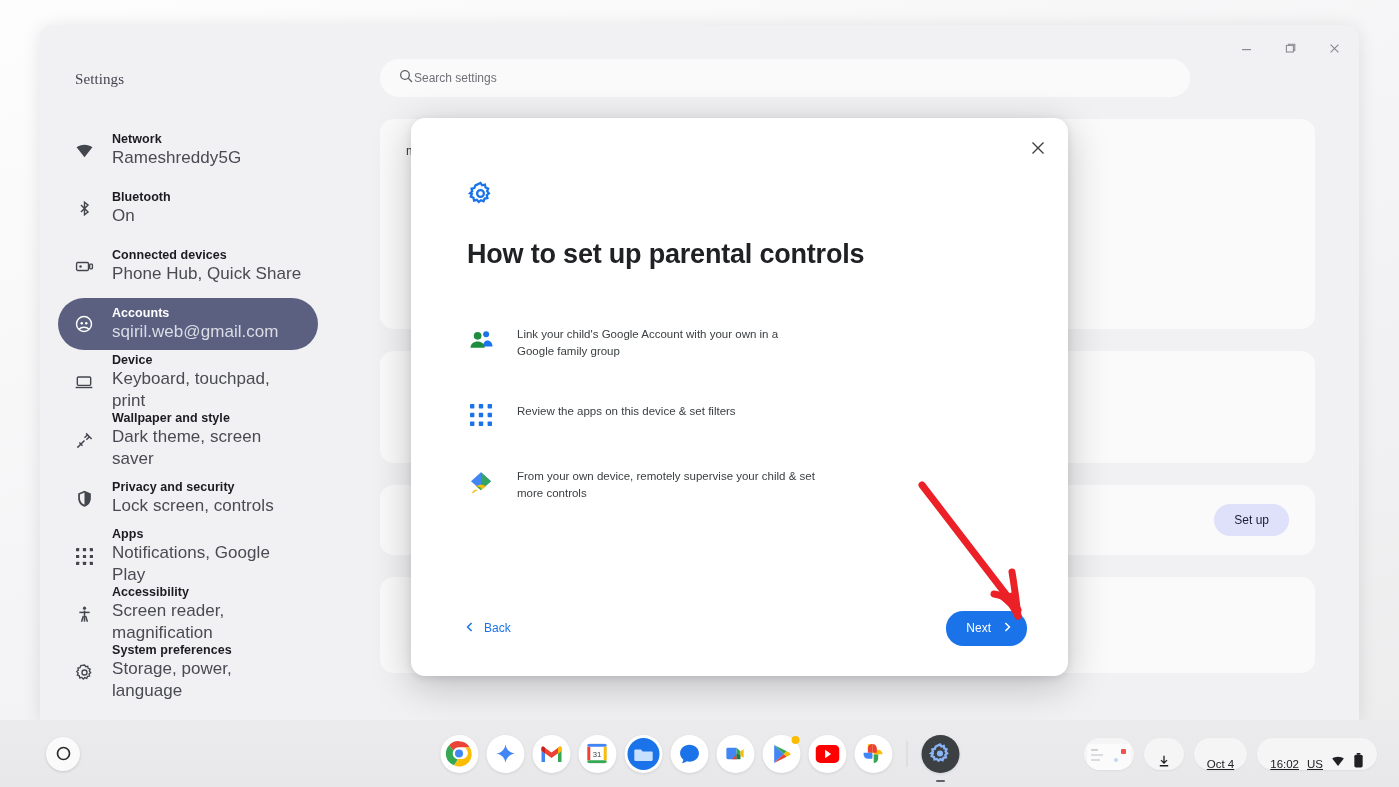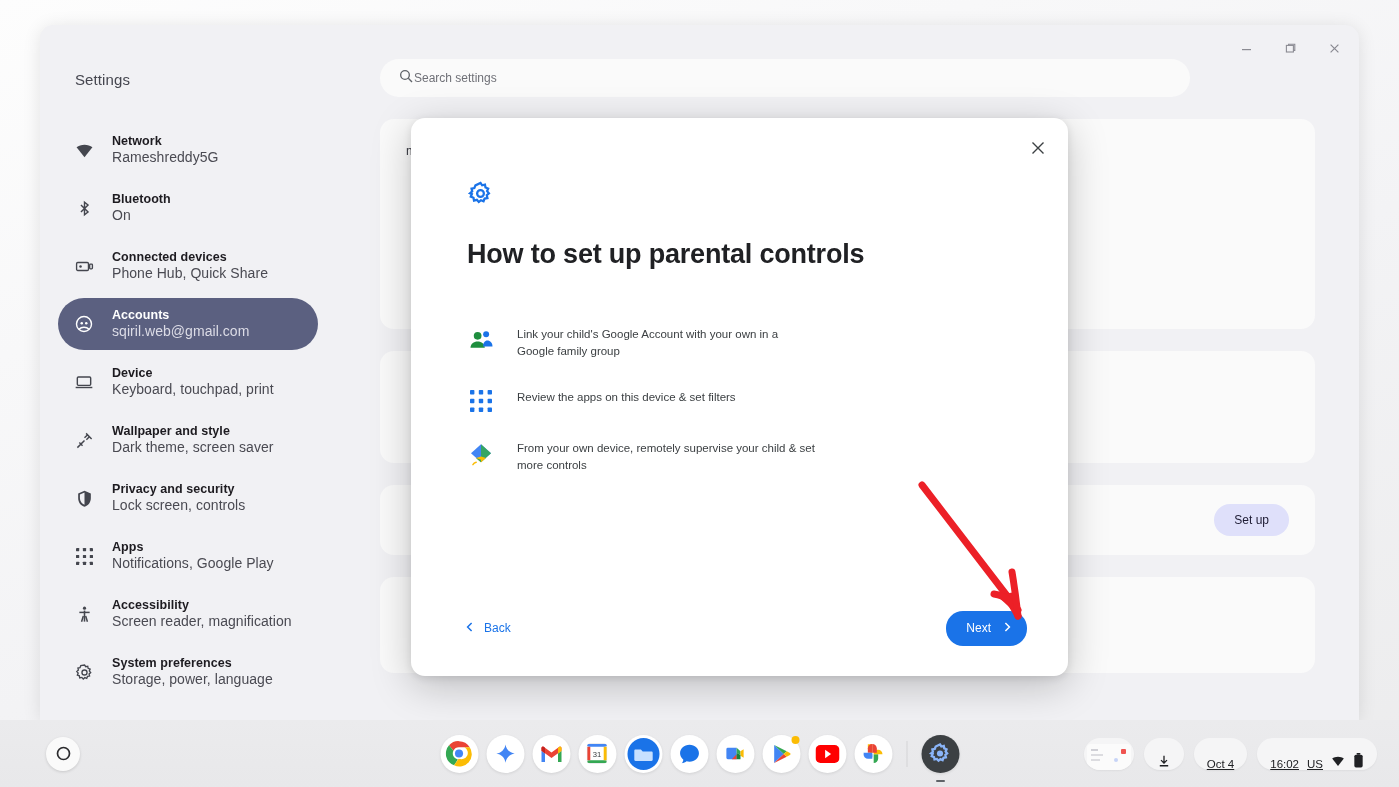--- a/index.html
+++ b/index.html
@@ -47,20 +47,21 @@
     width: 296px; height: 695px;
     background: #f1f1f4;
     padding-top: 46px;
   }
   #settings-title {
     font-size: 15px;
     color: #45464f;
     padding-left: 35px;
     margin-bottom: 36px;
     letter-spacing: .1px;
+    font-family: Liberation Serif, serif;
   }
   .nav-list { padding: 0 18px; }
   .nav-item {
     display: flex; align-items: center;
     gap: 18px;
     height: 52px;
     padding: 0 16px;
     border-radius: 26px;
     margin-bottom: 6px;
     cursor: pointer;
@@ -68,21 +69,21 @@
   .nav-item.selected { background: #5b6080; }
   .nav-icon {
     width: 20px; height: 20px;
     flex: 0 0 20px;
     display: flex; align-items: center; justify-content: center;
     color: #44464e;
   }
   .nav-item.selected .nav-icon { color: #ffffff; }
   .nav-text { display: flex; flex-direction: column; justify-content: center; line-height: 1.28; }
   .nav-label { font-size: 12.5px; font-weight: bold; color: #1d1b20; letter-spacing: .05px; }
-  .nav-sub   { font-size: 14px; color: #4a4a52; letter-spacing: .05px; }
+  .nav-sub   { font-size: 17px; color: #4a4a52; letter-spacing: .05px; }
   .nav-item.selected .nav-label { color: #ffffff; }
   .nav-item.selected .nav-sub   { color: #dcdce6; }
 
   
   #main-pane {
     position: absolute; left: 296px; top: 0;
     right: 0; bottom: 0;
     padding: 34px 44px 0 44px;
   }
   #search-bar {
@@ -136,21 +137,21 @@
     display: flex; align-items: center; justify-content: center;
     color: #3c4043; cursor: pointer; border-radius: 50%;
   }
   #dialog-body { padding: 62px 56px 0 56px; }
   #dialog-heading {
     font-size: 27px; font-weight: bold;
     color: #202124;
     letter-spacing: -.2px;
     margin-top: 28px;
   }
-  #feature-list { margin-top: 56px; display: flex; flex-direction: column; gap: 28px; }
+  #feature-list { margin-top: 56px; display: flex; flex-direction: column; gap: 42px; }
   .feature { display: flex; align-items: flex-start; gap: 22px; }
   .feature-icon { width: 28px; flex: 0 0 28px; display: flex; align-items: center; justify-content: center; padding-top: 1px; }
   .feature-text { font-size: 11.5px; color: #3c4043; line-height: 1.52; max-width: 300px; }
 
   #dialog-footer {
     position: absolute; left: 0; right: 0; bottom: 0;
     height: 96px;
     display: flex; align-items: center; justify-content: space-between;
     padding: 0 41px;
   }

